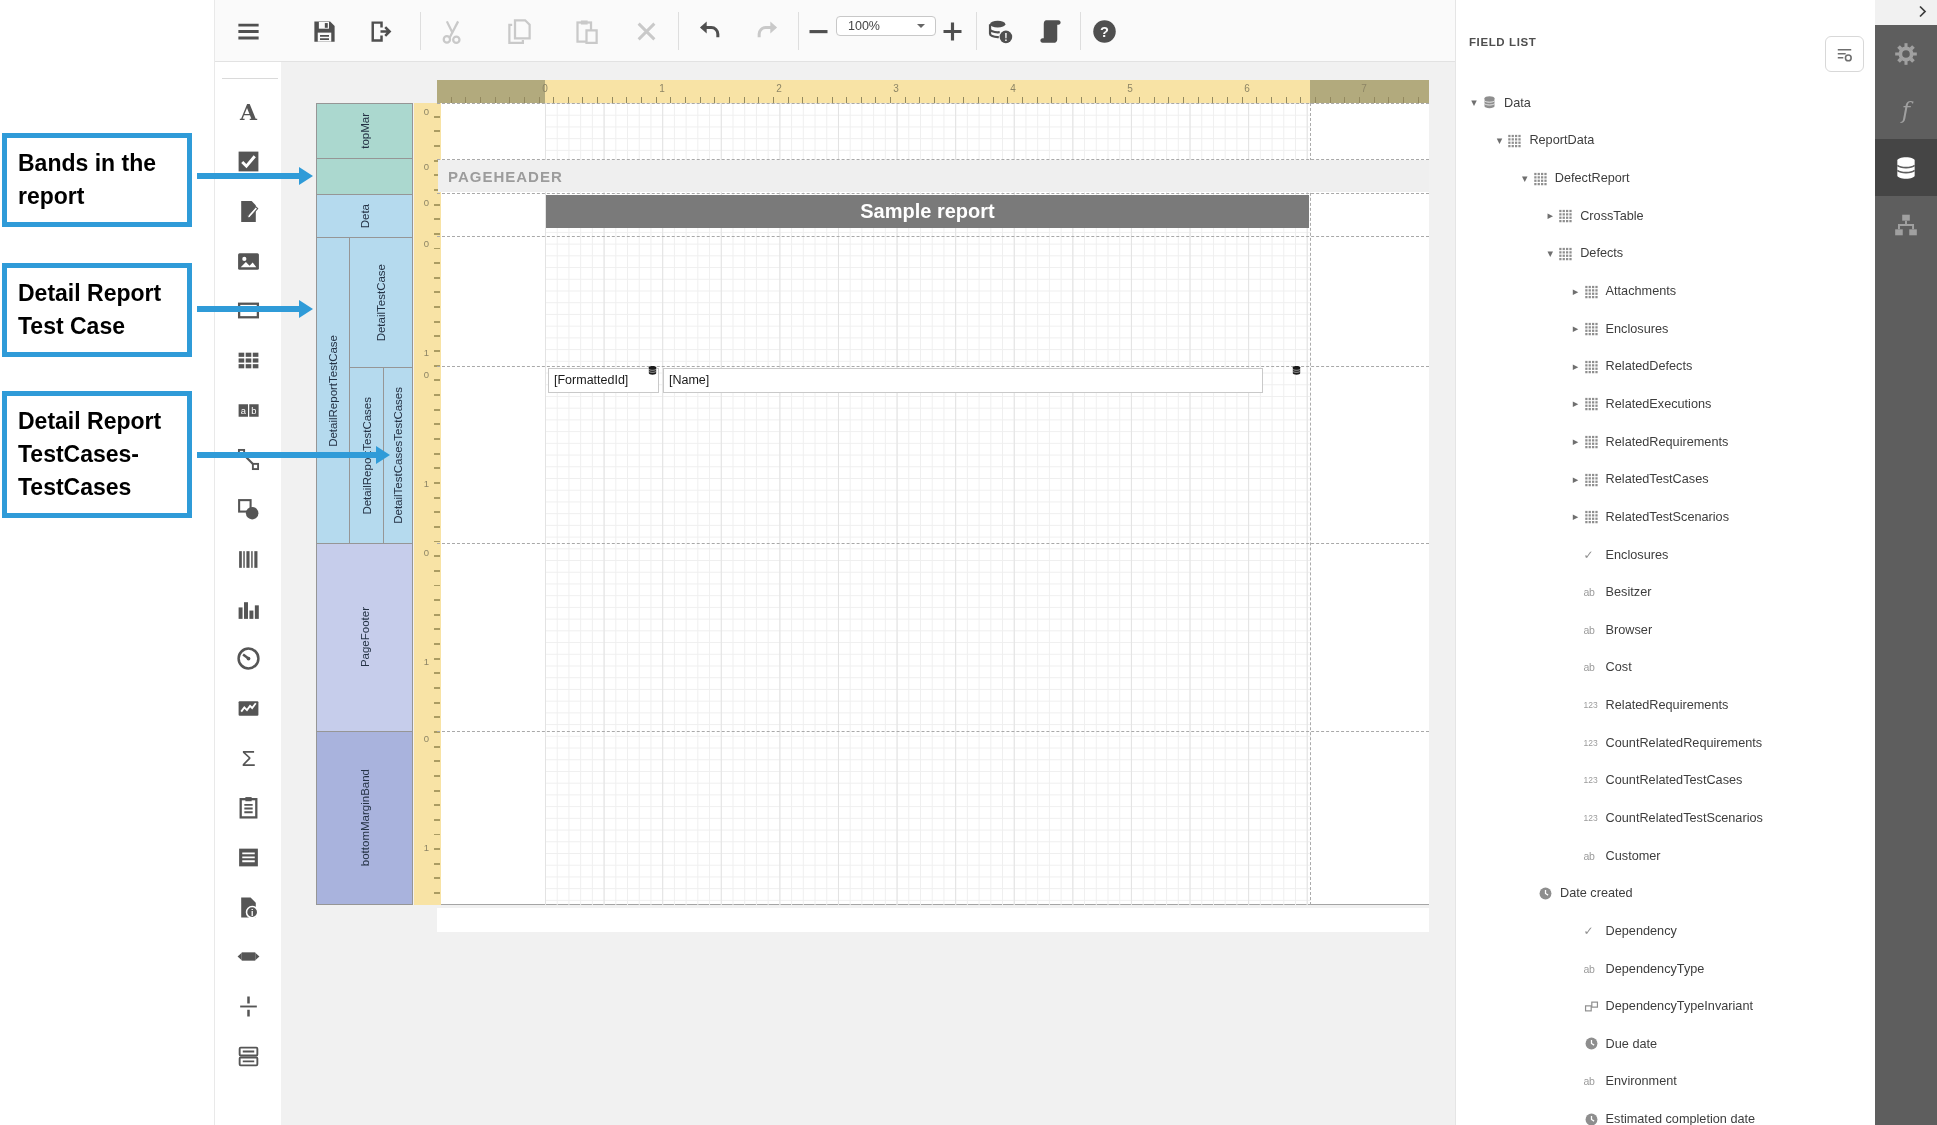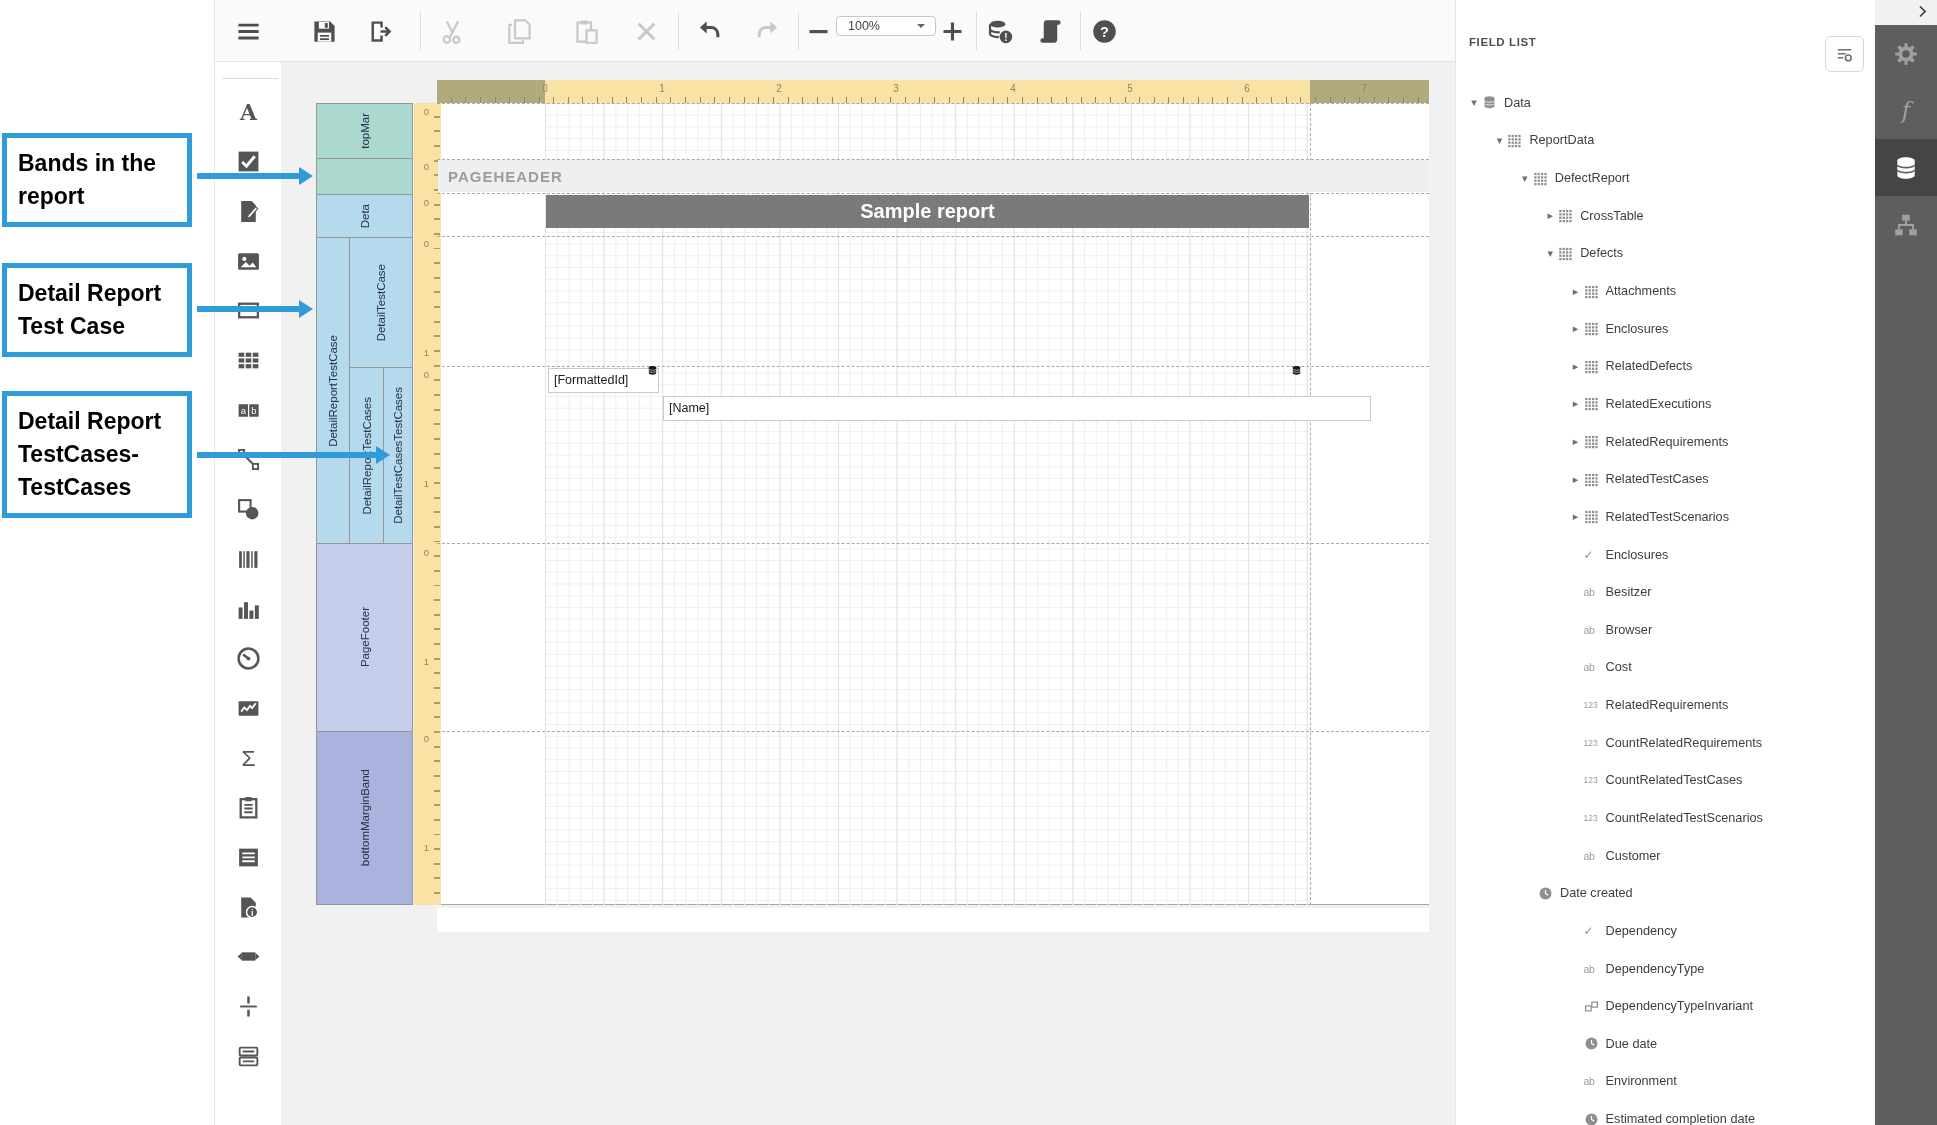--- a/index.html
+++ b/index.html
@@ -79,21 +79,21 @@
   #pagehdr-strip{position:absolute;left:438px;top:160px;width:991px;height:32px;background:#efefef;
     z-index:3;display:flex;align-items:center;padding-left:10px;}
   #pagehdr-strip span{font-size:15px;font-weight:bold;letter-spacing:1px;color:#9c9c9c;}
   #title-bar{position:absolute;left:546px;top:195px;width:763px;height:33px;background:#7a7a7a;z-index:3;
     display:flex;align-items:center;justify-content:center;color:#fff;font-size:20px;font-weight:bold;cursor:pointer;}
   #subtitle-bar{position:absolute;left:546px;top:240px;width:763px;height:23px;background:#e2e2e2;
     border:1px solid #ababab;z-index:3;display:flex;align-items:center;justify-content:center;
     color:#111;font-size:14px;font-weight:bold;cursor:pointer;}
   .fcell{position:absolute;top:368px;height:25px;background:#fff;border:1px solid #c9c9c9;z-index:3;
          font-size:12.5px;color:#1a1a1a;padding:4px 0 0 5px;cursor:pointer;}
-  #fcell-0{left:548px;width:111px;} #fcell-1{left:663px;width:708px;margin-top:28px;}
+  #fcell-0{left:548px;width:111px;} #fcell-1{left:663px;width:600px;}
   .fmark{position:absolute;top:363px;width:11px;height:15px;z-index:4;color:#1b1b1b;}
   #fmark-0{left:647px;} #fmark-1{left:1291px;}
   .fmark svg{width:11px;height:15px;}
 
   
   #fieldpanel{position:absolute;left:1455px;top:0;width:420px;height:1125px;background:#fff;z-index:4;
               border-left:1px solid #e5e5e5;}
   #fieldpanel-title{position:absolute;left:13px;top:36px;font-size:11.5px;font-weight:bold;
                     letter-spacing:.6px;color:#4f4f4f;}
   #options-btn{position:absolute;left:369px;top:36px;width:39px;height:36px;border:1px solid #d8d8d8;

